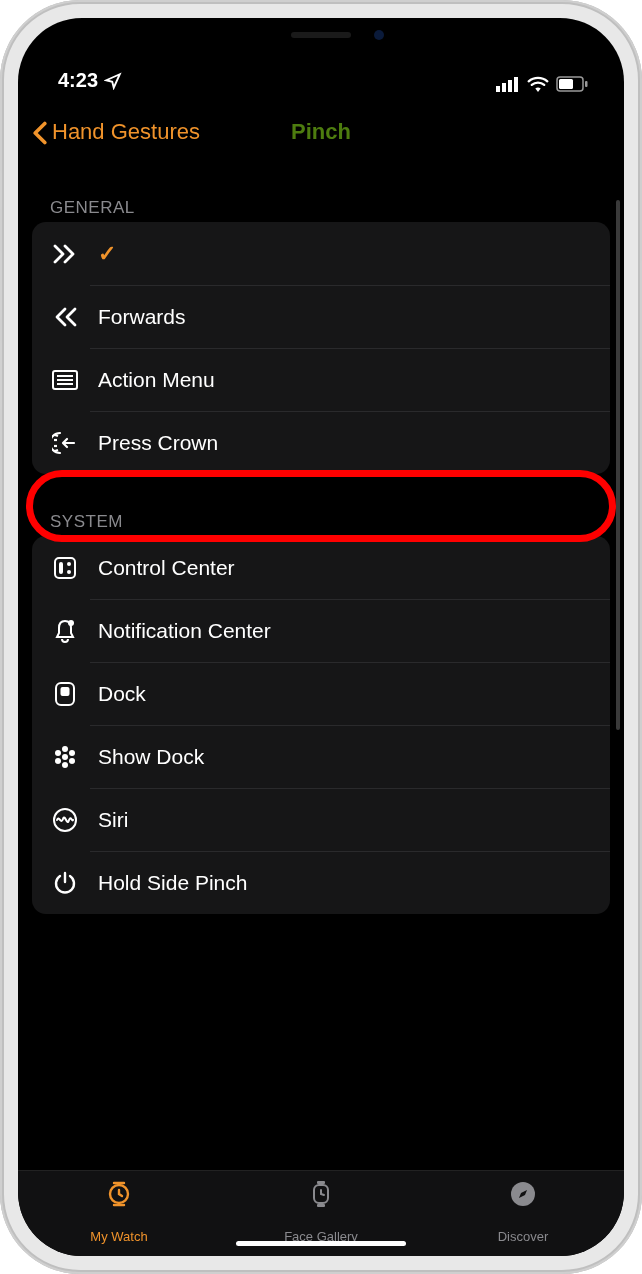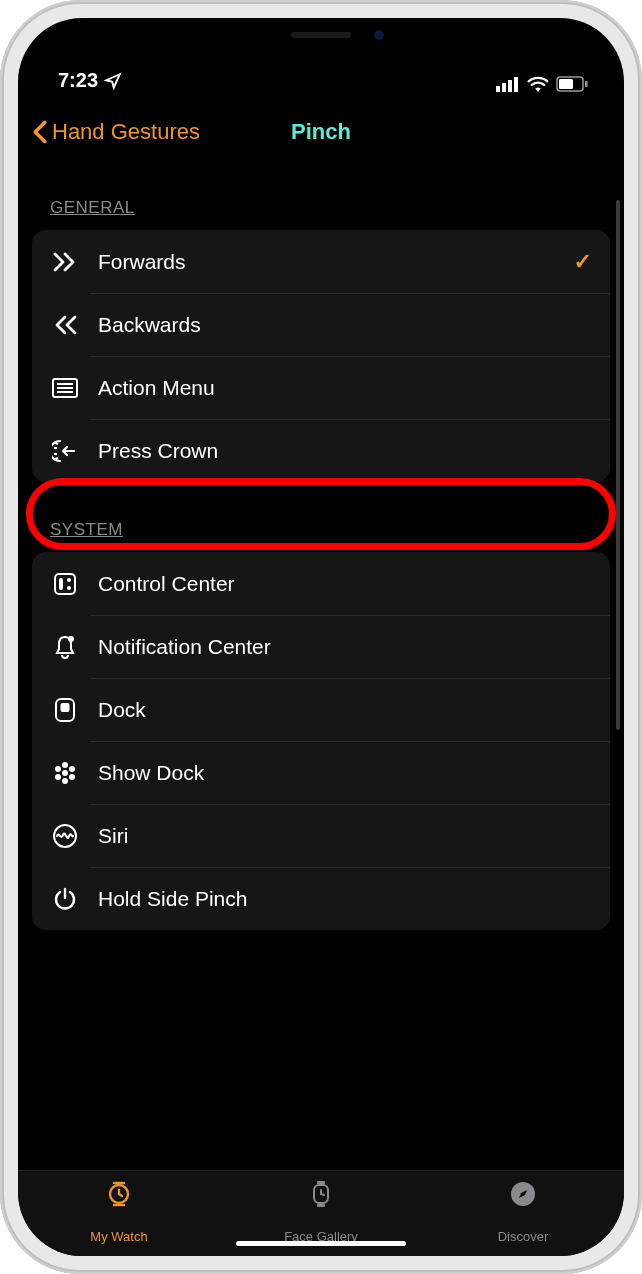--- a/index.html
+++ b/index.html
@@ -76,31 +76,31 @@
   .nav-bar {
     height: 56px;
     display: flex;
     align-items: center;
     padding: 0 14px;
     position: relative;
     margin-top: 10px;
   }
   .back-btn {
     display: flex;
-    align-items: center;
+    align-items: flex-end;
     color: #f0932b;
     font-size: 22px;
     gap: 4px;
     z-index: 2;
   }
   .nav-title {
     position: absolute;
     left: 0; right: 0;
     text-align: center;
-    color: #5eead4;
+    color: #4d7c0f;
     font-size: 22px;
     font-weight: 600;
   }
 
   .content {
     flex: 1;
     overflow: hidden;
     position: relative;
     padding: 0 14px;
   }
@@ -111,23 +111,22 @@
     width: 4px;
     height: 530px;
     background: #3a3a3a;
     border-radius: 2px;
   }
 
   .section-header {
     color: #8a8a8e;
     font-size: 17px;
     letter-spacing: 0.5px;
-    padding: 38px 18px 12px 18px;
+    padding: 38px 18px 4px 18px;
     text-transform: uppercase;
-    text-decoration: underline;
   }
   .group {
     background: #161617;
     border-radius: 14px;
     overflow: visible;
     position: relative;
   }
   .row {
     display: flex;
     align-items: center;
@@ -210,21 +209,21 @@
   <div class="device-side-btn right1"></div>
 
   <div class="device-inner">
     <div class="notch">
       <div class="speaker"></div>
       <div class="cam"></div>
     </div>
 
     <div class="status-bar">
       <div class="status-left">
-        <span>7:23</span>
+        <span>4:23</span>
         <svg width="18" height="18" viewBox="0 0 24 24" fill="none" stroke="#fff" stroke-width="2.5">
           <path d="M3 11 L21 3 L13 21 L11 13 Z" fill="none"></path>
         </svg>
       </div>
       <div class="status-right">
         <svg width="24" height="16" viewBox="0 0 24 16">
           <rect x="0" y="10" width="4" height="6" fill="#fff"></rect>
           <rect x="6" y="7" width="4" height="9" fill="#fff"></rect>
           <rect x="12" y="4" width="4" height="12" fill="#fff"></rect>
           <rect x="18" y="1" width="4" height="15" fill="#fff"></rect>
@@ -258,32 +257,31 @@
       <div class="section-header">GENERAL</div>
       <div class="group" style="position:relative;">
 
         <div class="row">
           <span class="icon">
             <svg width="26" height="22" viewBox="0 0 26 22" fill="none" stroke="#fff" stroke-width="2.8" stroke-linecap="round" stroke-linejoin="round">
               <polyline points="3,3 11,11 3,19"></polyline>
                 <polyline points="13,3 21,11 13,19"></polyline>
             </svg>
           </span>
-          <span class="label">Forwards</span>
           <span class="check">✓</span>
         </div>
 
         <div class="row">
           <span class="icon">
             <svg width="26" height="22" viewBox="0 0 26 22" fill="none" stroke="#fff" stroke-width="2.8" stroke-linecap="round" stroke-linejoin="round">
               <polyline points="23,3 15,11 23,19"></polyline>
                 <polyline points="13,3 5,11 13,19"></polyline>
             </svg>
           </span>
-          <span class="label">Backwards</span>
+          <span class="label">Forwards</span>
         </div>
 
 
         <div class="row">
           <span class="icon">
             <svg width="26" height="20" viewBox="0 0 26 20" fill="none" stroke="#fff" stroke-width="2">
               <rect x="1" y="1" width="24" height="18" rx="2"></rect>
               <line x1="5" y1="6" x2="21" y2="6"></line>
                 <line x1="5" y1="10" x2="21" y2="10"></line>
                 <line x1="5" y1="14" x2="21" y2="14"></line>

